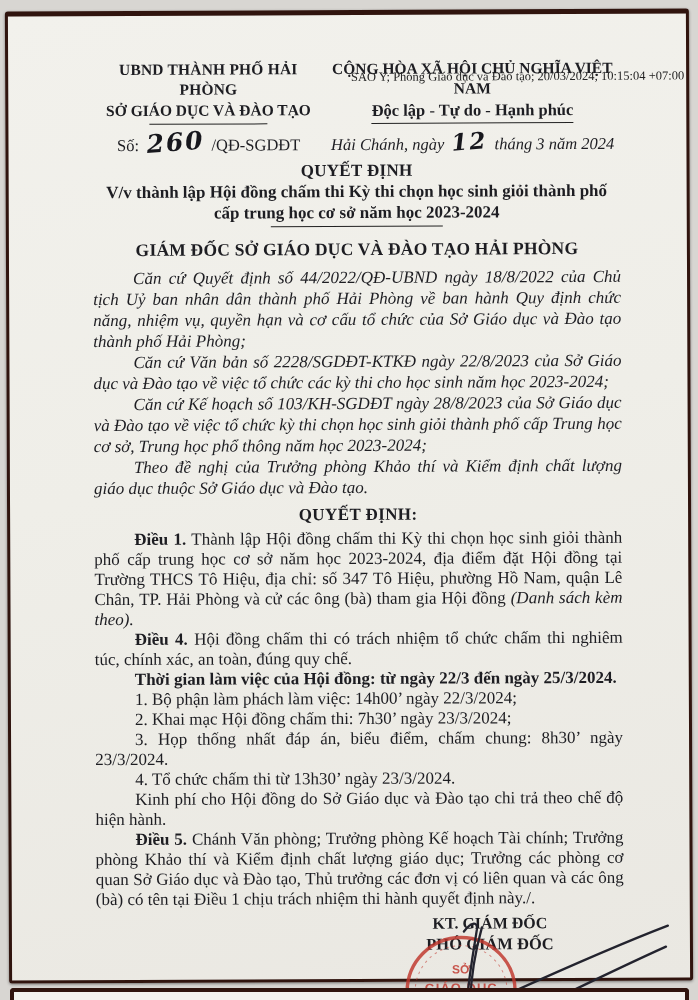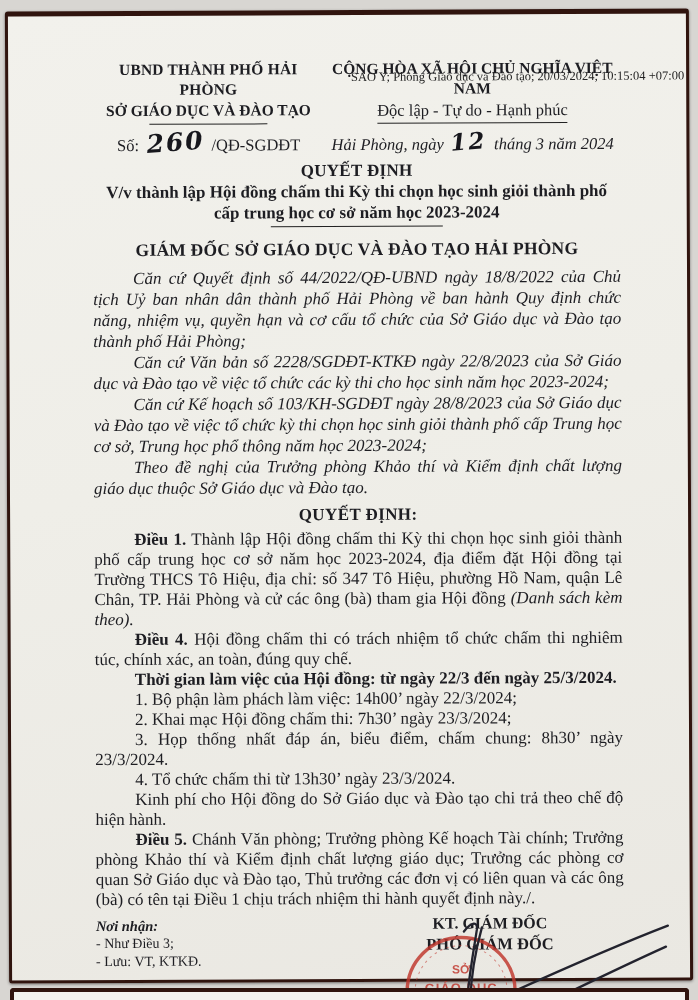--- a/index.html
+++ b/index.html
@@ -18,21 +18,21 @@
     white-space:nowrap;font-family:"Liberation Serif",serif;}
 
   
   .hdr{display:flex;margin-top:44px;}
   .hdr .col-l{width:44%;text-align:center;}
   .hdr .col-r{width:56%;text-align:center;}
   .org1{font-size:15.5px;font-weight:600;letter-spacing:.2px;}
   .org2{font-size:15.5px;font-weight:700;margin-top:1px;}
   .org-rule{width:118px;border-bottom:1.6px solid #222;margin:3px auto 0;}
   .nat1{font-size:15.5px;font-weight:700;}
-  .motto{display:inline-block;font-size:16.5px;font-weight:400;margin-top:2px;
+  .motto{display:inline-block;font-size:16.5px;font-weight:700;margin-top:2px;
     border-bottom:1.6px solid #222;padding-bottom:2px;}
 
   .numrow{display:flex;margin-top:8px;align-items:center;}
   .numrow .col-l{width:44%;text-align:center;}
   .numrow .col-r{width:56%;text-align:center;font-style:italic;font-size:16.5px;}
   .docnum{font-size:16.5px;}
   .hand{display:inline-block;font-family:"DejaVu Serif",serif;font-style:italic;
     font-weight:700;font-size:25px;letter-spacing:2px;transform:rotate(-4deg);
     color:#17171d;margin:0 3px;line-height:20px;}
   .hand.sm{font-size:23px;}
@@ -98,21 +98,21 @@
         </div>
       </div>
 
       <div class="numrow">
         <div class="col-l docnum">
           <span>Số:</span>
           <span class="hand">260</span>
           <span>/QĐ-SGDĐT</span>
         </div>
         <div class="col-r">
-          <span>Hải Phòng, ngày</span>
+          <span>Hải Chánh, ngày</span>
           <span class="hand sm">12</span>
           <span>tháng 3 năm 2024</span>
         </div>
       </div>
 
       <div class="title-blk">
         <div class="t-kind">QUYẾT ĐỊNH</div>
         <div class="t-sub">V/v thành lập Hội đồng chấm thi Kỳ thi chọn học sinh giỏi thành phố</div>
         <div class="t-sub">cấp trung học cơ sở năm học 2023-2024</div>
         <div class="t-rule"></div>
@@ -141,25 +141,20 @@
         <p class="art">2. Khai mạc Hội đồng chấm thi: 7h30’ ngày 23/3/2024;</p>
         <p class="art">3. Họp thống nhất đáp án, biểu điểm, chấm chung: 8h30’ ngày 23/3/2024.</p>
         <p class="art">4. Tổ chức chấm thi từ 13h30’ ngày 23/3/2024.</p>
         <p class="art">Kinh phí cho Hội đồng do Sở Giáo dục và Đào tạo chi trả theo chế độ hiện hành.</p>
         <p class="art">
           <span class="b">Điều 5.</span><span> Chánh Văn phòng; Trưởng phòng Kế hoạch Tài chính; Trưởng phòng Khảo thí và Kiểm định chất lượng giáo dục; Trưởng các phòng cơ quan Sở Giáo dục và Đào tạo, Thủ trưởng các đơn vị có liên quan và các ông (bà) có tên tại Điều 1 chịu trách nhiệm thi hành quyết định này./.</span>
         </p>
       </div>
 
       <div class="footer">
-        <div class="recipients">
-          <div class="rcp-title">Nơi nhận:</div>
-          <div class="rcp-item">- Như Điều 3;</div>
-          <div class="rcp-item">- Lưu: VT, KTKĐ.</div>
-        </div>
 
         <svg class="stamp-sig" viewBox="0 0 380 170">
           <g opacity="0.82">
             <circle cx="147" cy="92" r="54" fill="none" stroke="#c0362c" stroke-width="3.4"></circle>
             <circle cx="147" cy="92" r="46" fill="none" stroke="#c0362c" stroke-width="1" stroke-dasharray="2.5 4" opacity="0.65"></circle>
             <circle cx="96" cy="92" r="2.2" fill="#c0362c"></circle>
             <circle cx="198" cy="92" r="2.2" fill="#c0362c"></circle>
             <text x="147" y="74" text-anchor="middle" fill="#c0362c" font-family="Liberation Sans, sans-serif" font-size="12" font-weight="bold">SỞ</text>
             <text x="147" y="93" text-anchor="middle" fill="#c0362c" font-family="Liberation Sans, sans-serif" font-size="13" font-weight="bold" letter-spacing="1">GIÁO DỤC</text>
             <text x="147" y="110" text-anchor="middle" fill="#c0362c" font-family="Liberation Sans, sans-serif" font-size="12" font-weight="bold">VÀ ĐÀO TẠO</text>

